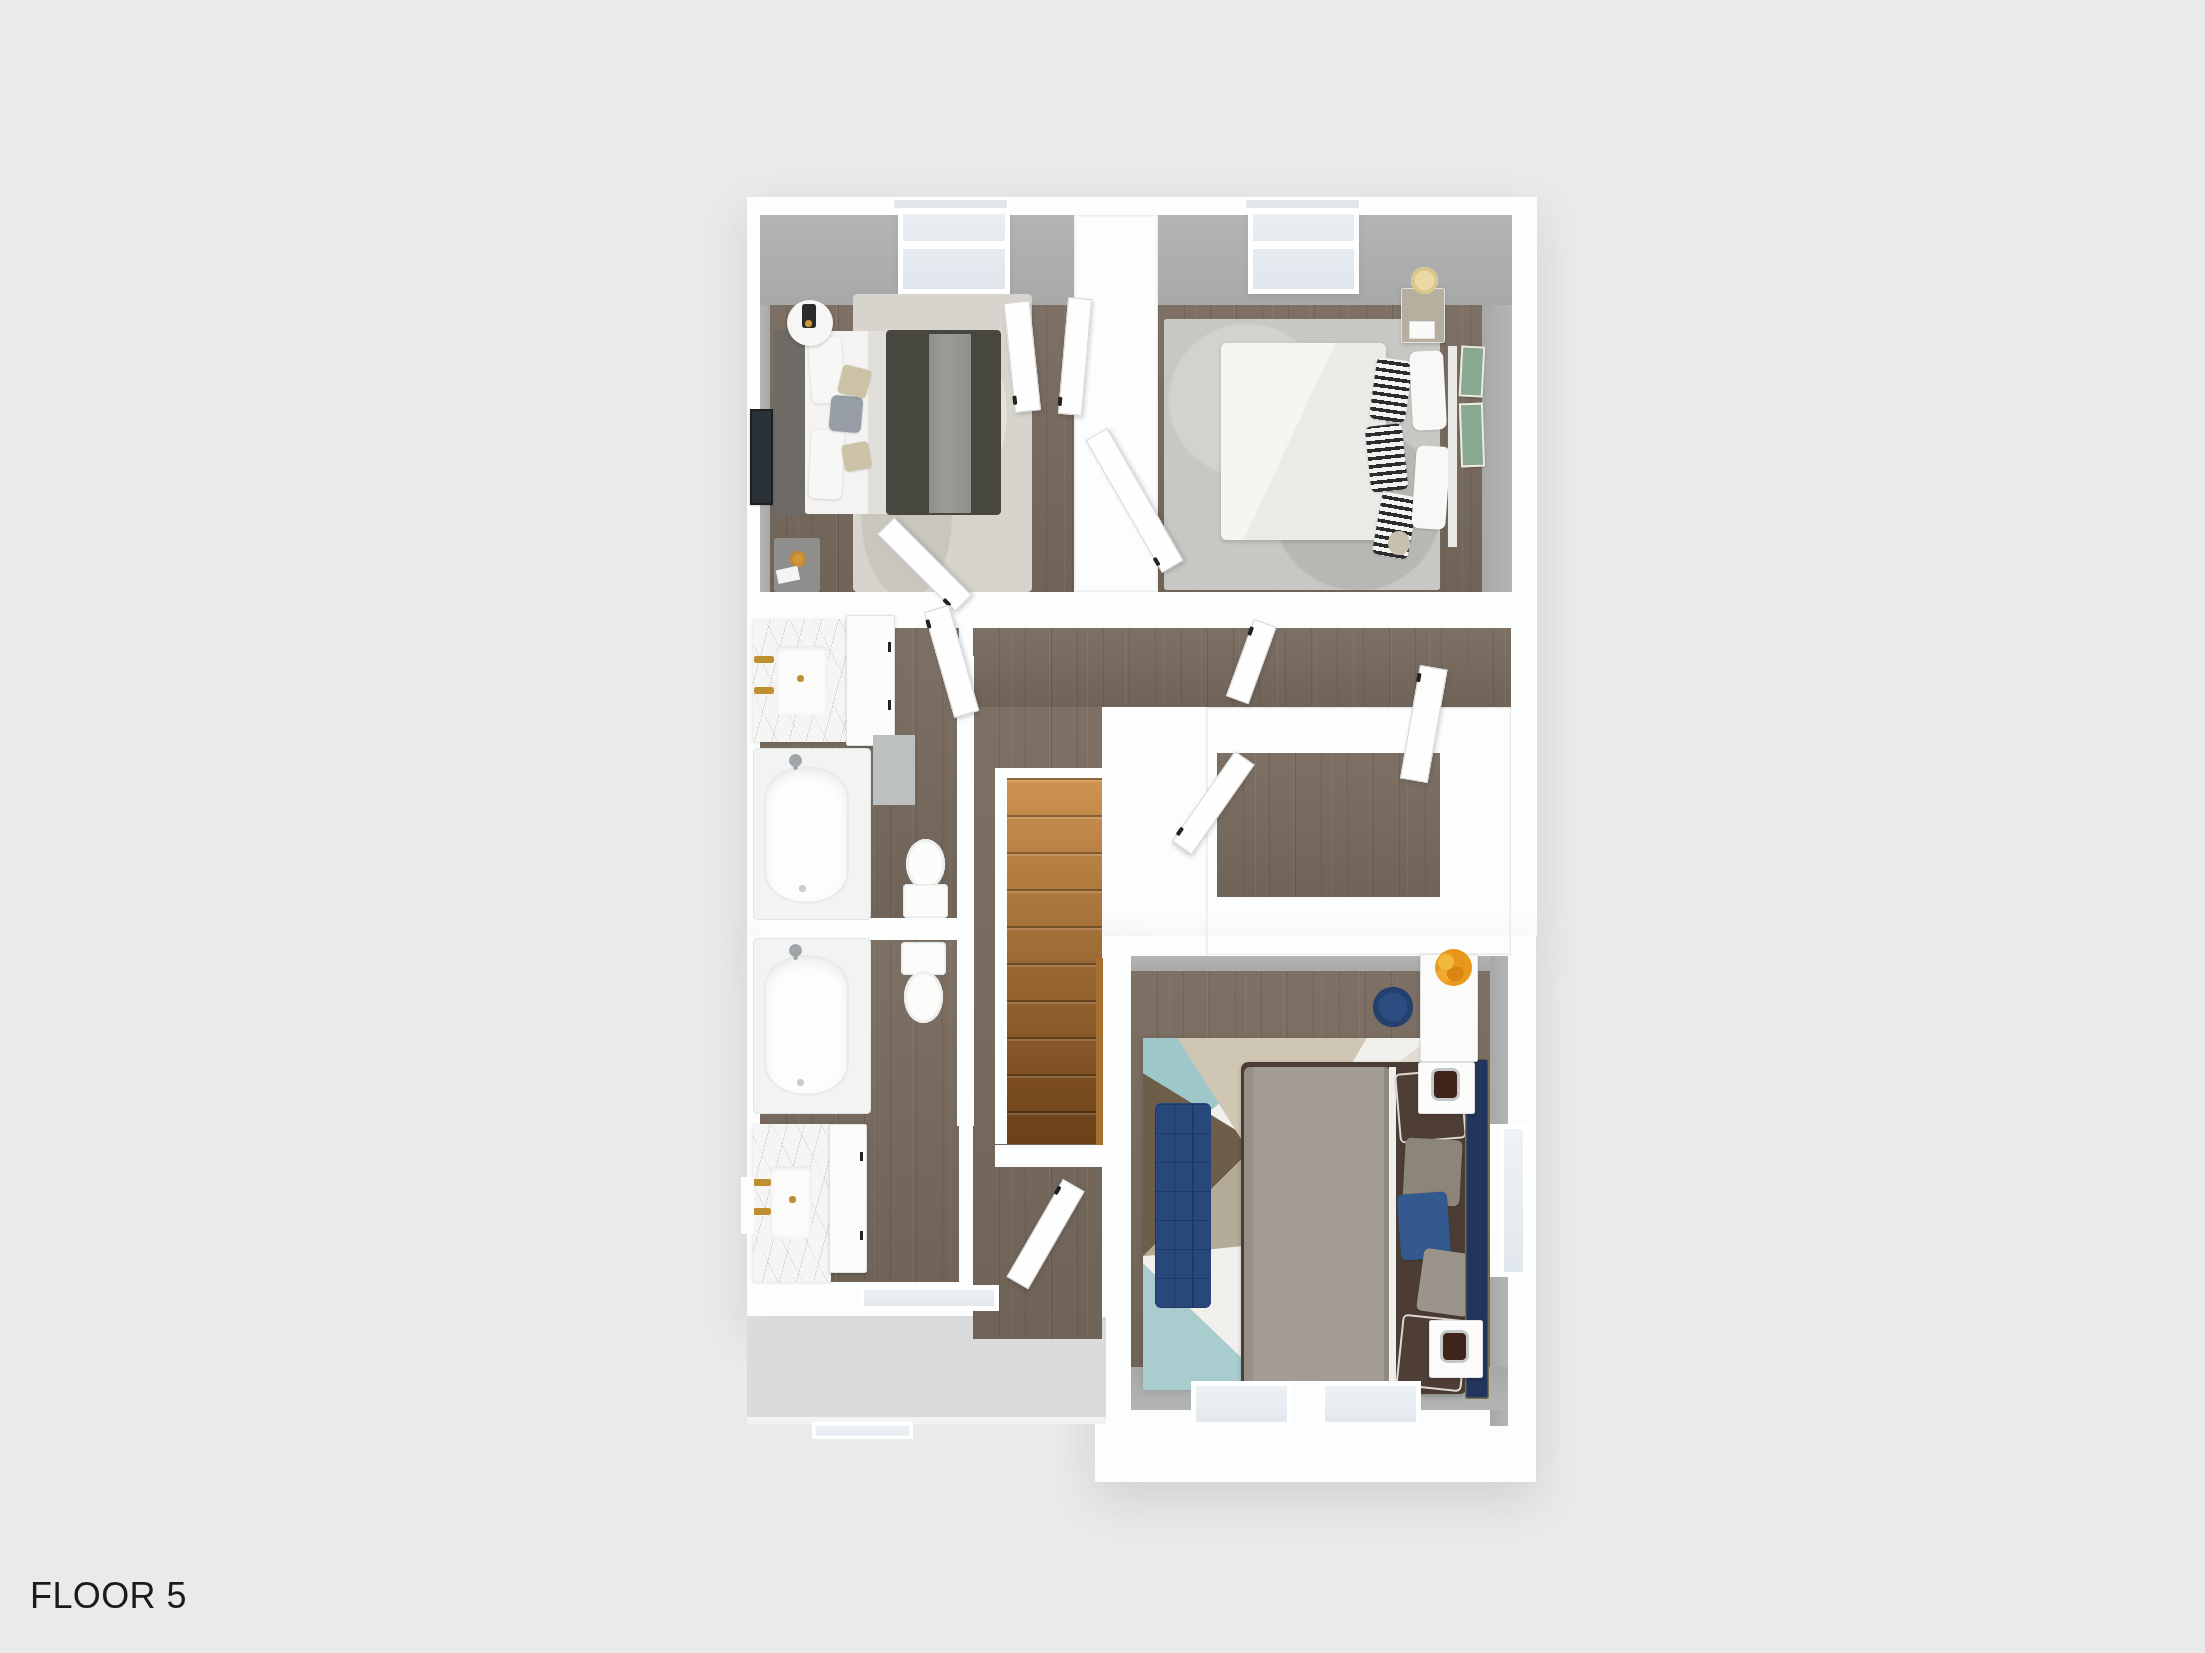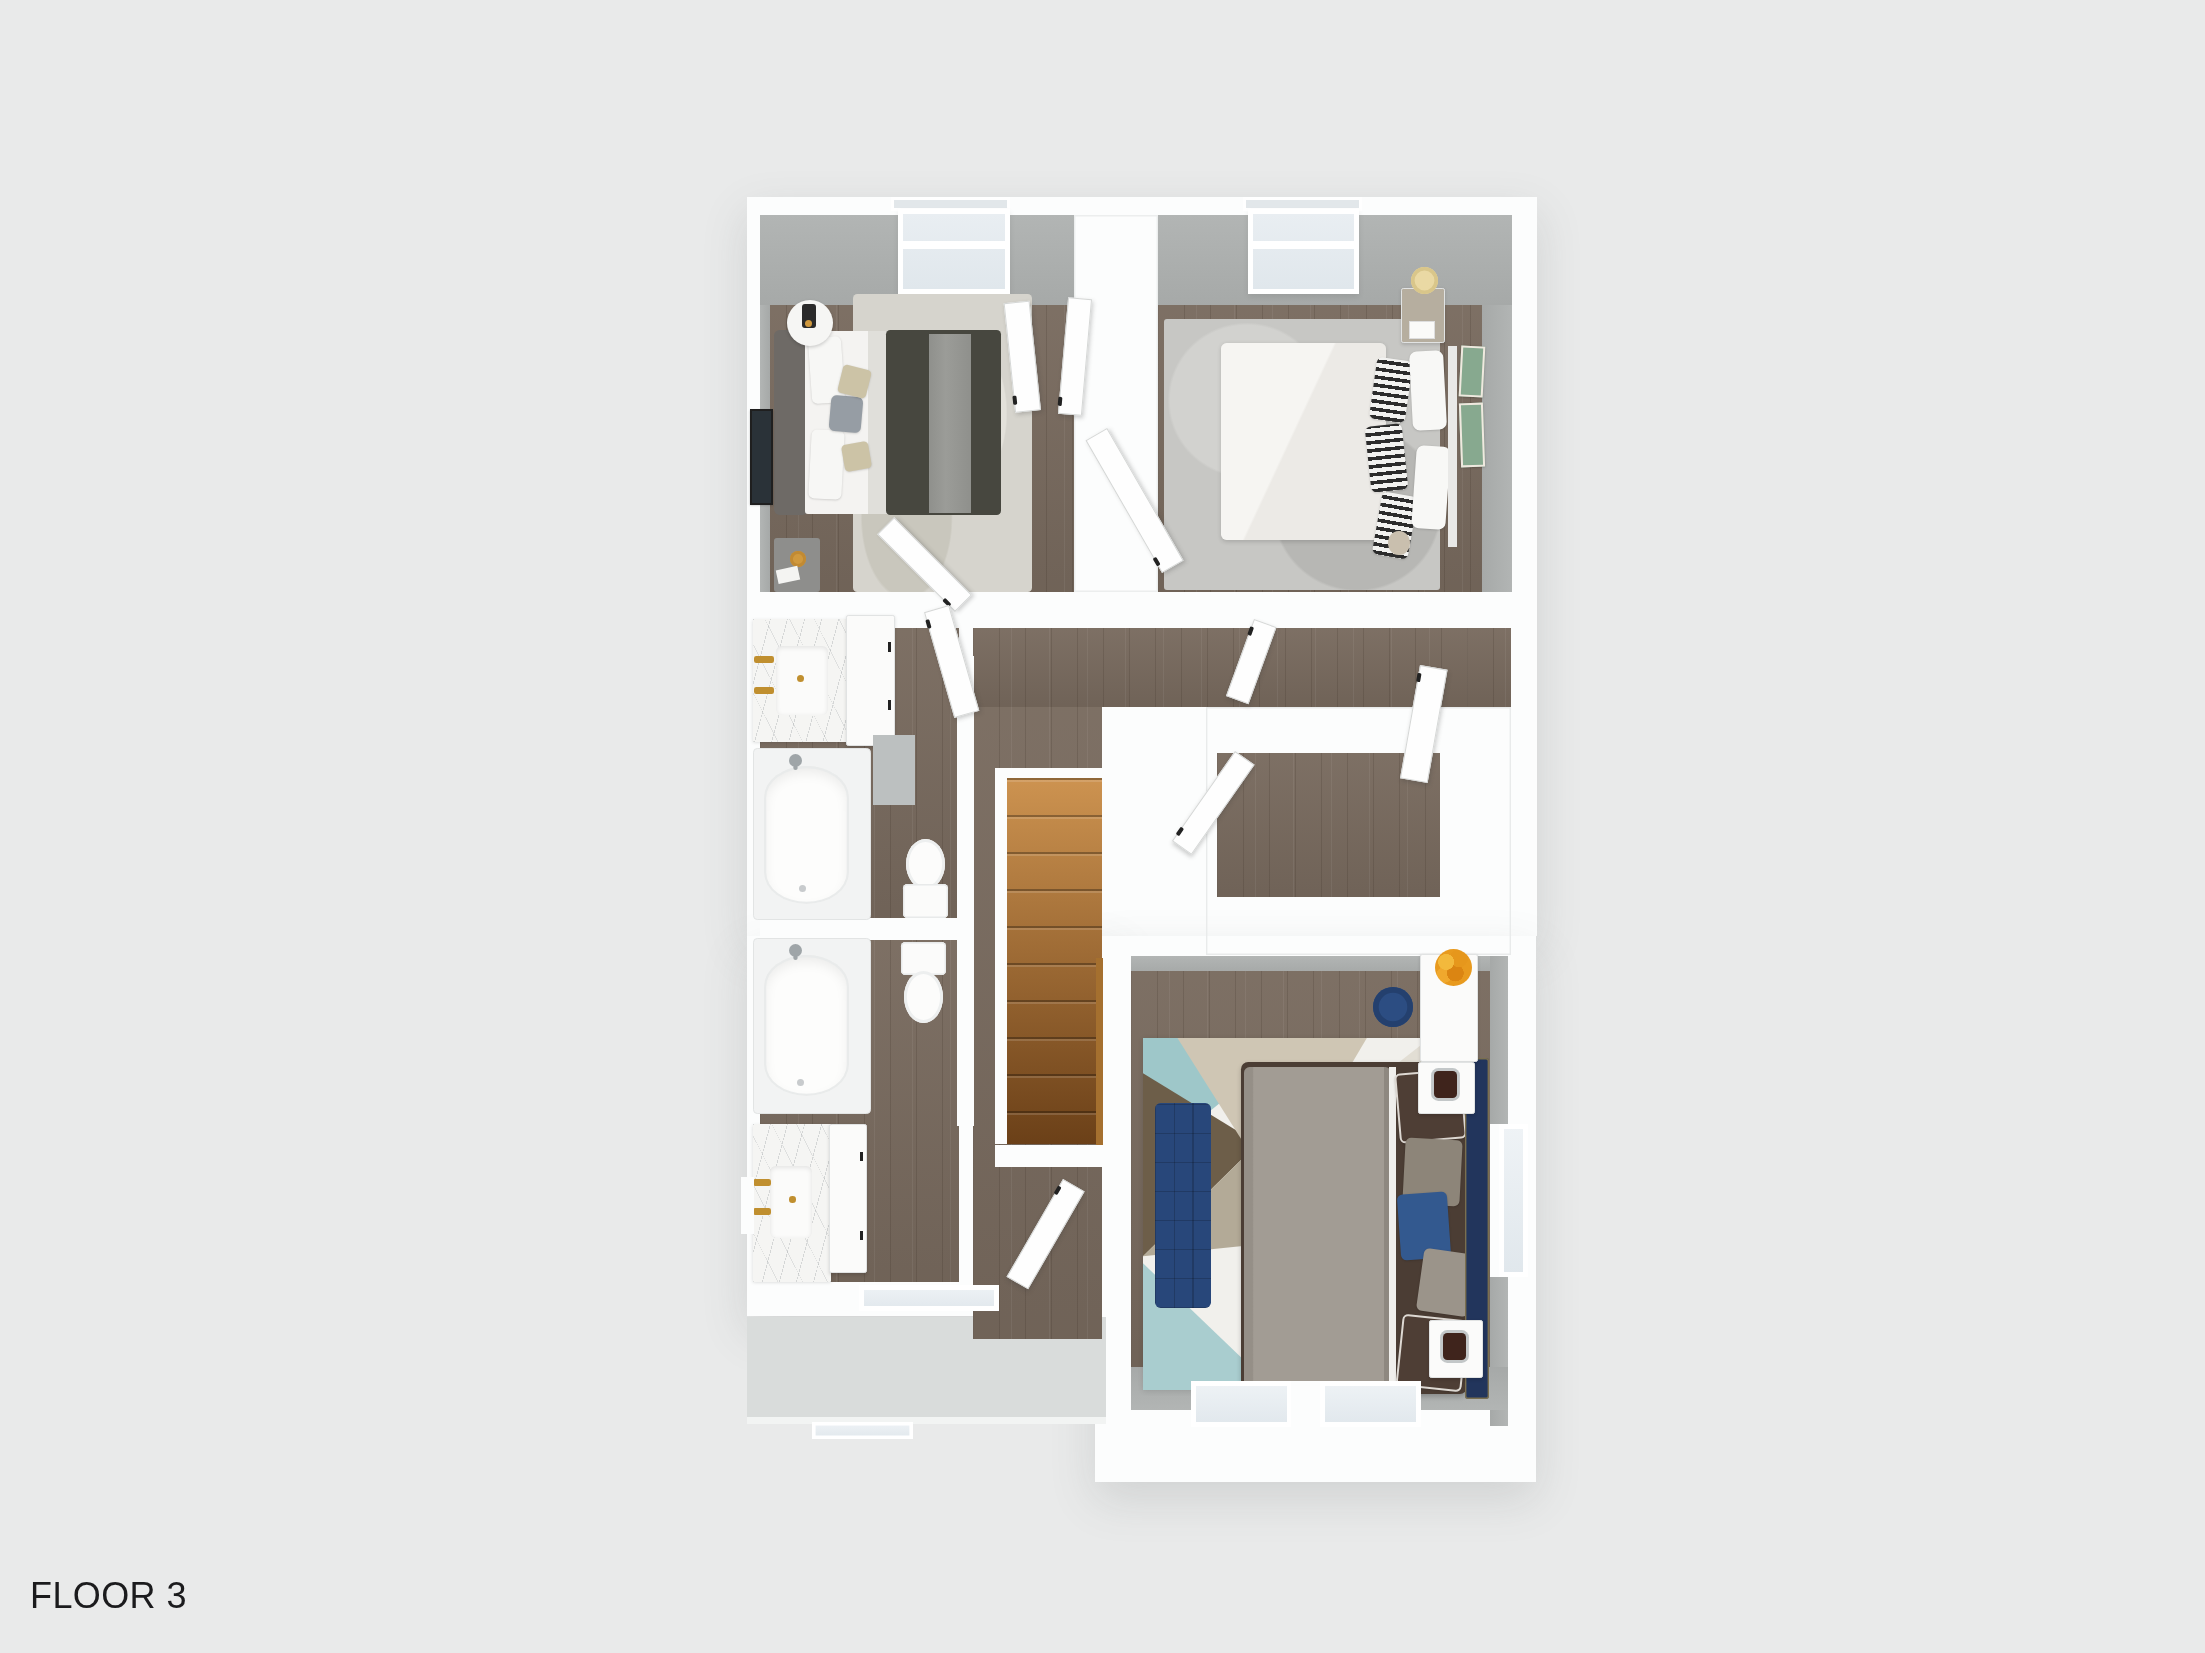--- a/index.html
+++ b/index.html
@@ -208,14 +208,14 @@
   <div class="abs door ht" style="left:316px;top:982px;width:23px;height:111px;transform:rotate(30deg);transform-origin:top left;"></div>
 
   <div class="abs glass" style="left:444px;top:1184px;width:101px;height:46px;box-shadow:inset 0 0 0 5px #fff;"></div>
   <div class="abs glass" style="left:573px;top:1184px;width:101px;height:46px;box-shadow:inset 0 0 0 5px #fff;"></div>
   <div class="abs w" style="left:544px;top:1184px;width:29px;height:46px;"></div>
   <div class="abs glass" style="left:752px;top:927px;width:29px;height:153px;box-shadow:inset 0 0 0 5px #fff;"></div>
   <div class="abs glass" style="left:65px;top:1225px;width:101px;height:17px;box-shadow:inset 0 0 0 3.6px #fff;"></div>
 
 </div>
 
-<div id="floor-label">FLOOR 3</div>
+<div id="floor-label">FLOOR 5</div>
 
 
 </body></html>

